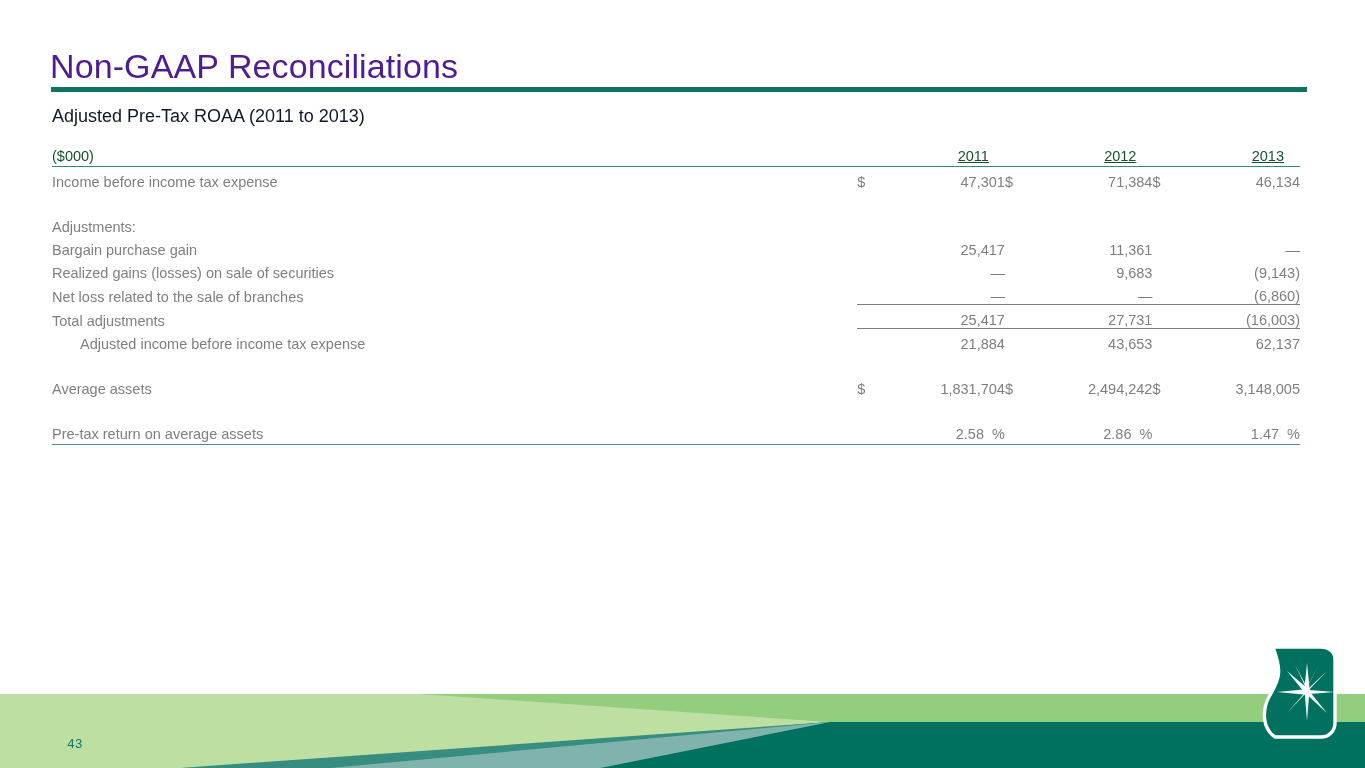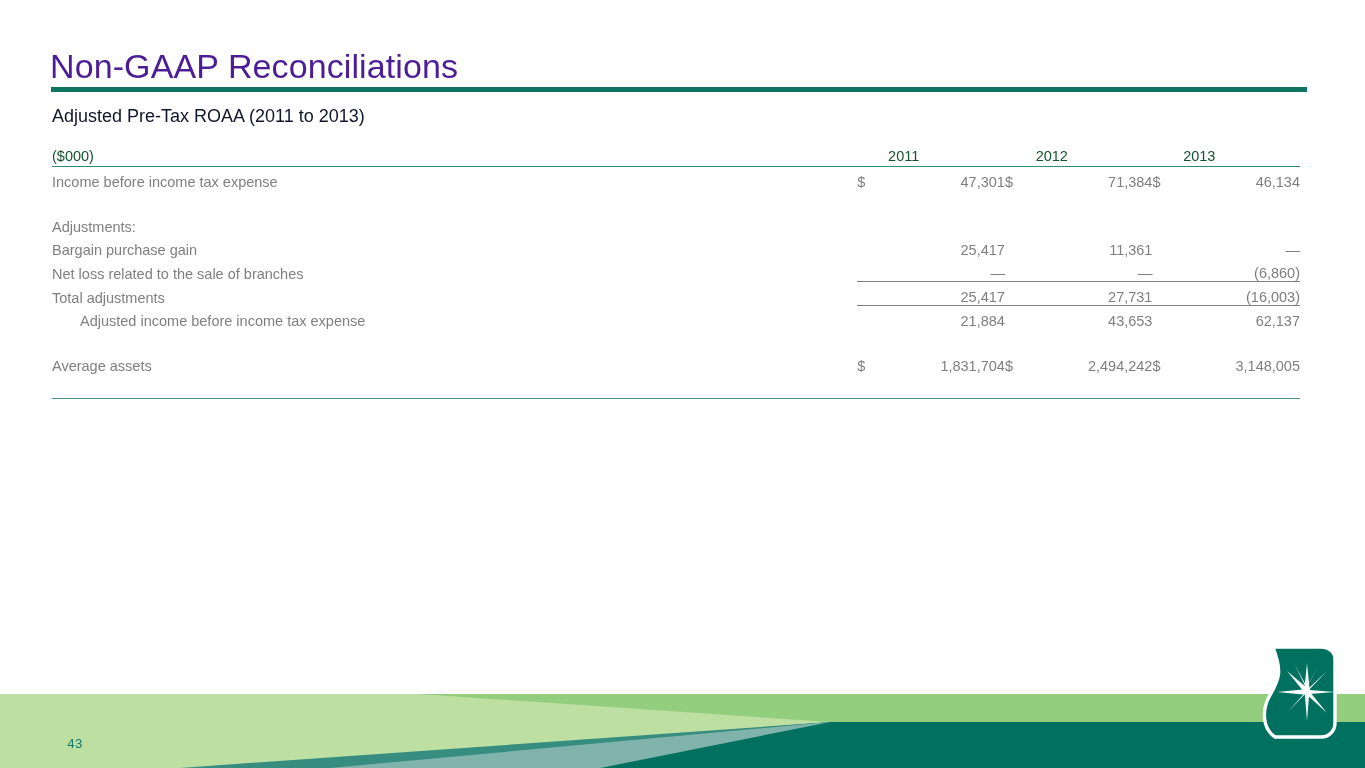--- a/index.html
+++ b/index.html
@@ -83,21 +83,21 @@
     padding-left: 4px;
   }
   td.num {
     text-align: right;
     padding-right: 16px;
   }
   td.num.pct { padding-right: 0; }
 
   
   tr.hdr td { height: 22px; color: #14532d; }
-  tr.hdr td.num { text-align: left; padding-right: 16px; }
+  tr.hdr td.num { text-align: right; padding-right: 16px; text-decoration: underline; }
 
   
   tr.rule-teal td {
     height: 2px;
     padding: 0;
     border-bottom: 1.6px solid #2E8C7B;
   }
   
   tr.rule-teal-bottom td {
     height: 2px;
@@ -201,20 +201,29 @@
         <tr>
           <td class="lbl">Bargain purchase gain</td>
           <td class="cur">&nbsp;</td>
           <td class="num">25,417</td>
           <td class="cur">&nbsp;</td>
           <td class="num">11,361</td>
           <td class="cur">&nbsp;</td>
           <td class="num">—</td>
         </tr>
         <tr>
+          <td class="lbl">Realized gains (losses) on sale of securities</td>
+          <td class="cur">&nbsp;</td>
+          <td class="num">—</td>
+          <td class="cur">&nbsp;</td>
+          <td class="num">9,683</td>
+          <td class="cur">&nbsp;</td>
+          <td class="num">(9,143)</td>
+        </tr>
+        <tr>
           <td class="lbl">Net loss related to the sale of branches</td>
           <td class="cur">&nbsp;</td>
           <td class="num">—</td>
           <td class="cur">&nbsp;</td>
           <td class="num">—</td>
           <td class="cur">&nbsp;</td>
           <td class="num">(6,860)</td>
         </tr>
         <tr class="ruled-top ruled-bottom">
           <td class="lbl">Total adjustments</td>
@@ -241,20 +250,29 @@
           <td class="lbl">Average assets</td>
           <td class="cur">$</td>
           <td class="num">1,831,704</td>
           <td class="cur">$</td>
           <td class="num">2,494,242</td>
           <td class="cur">$</td>
           <td class="num">3,148,005</td>
         </tr>
         <tr class="spacer">
           <td colspan="7">&nbsp;</td>
+        </tr>
+        <tr>
+          <td class="lbl">Pre-tax return on average assets</td>
+          <td class="cur">&nbsp;</td>
+          <td class="num pct">2.58&nbsp;&nbsp;%</td>
+          <td class="cur">&nbsp;</td>
+          <td class="num pct">2.86&nbsp;&nbsp;%</td>
+          <td class="cur">&nbsp;</td>
+          <td class="num pct">1.47&nbsp;&nbsp;%</td>
         </tr>
         <tr class="rule-teal-bottom">
           <td colspan="7"></td>
         </tr>
       </tbody>
   </table>
 </div>
 
 <div class="bottom-art">
   <svg width="1365" height="80" viewBox="0 0 1365 80" xmlns="http://www.w3.org/2000/svg">

